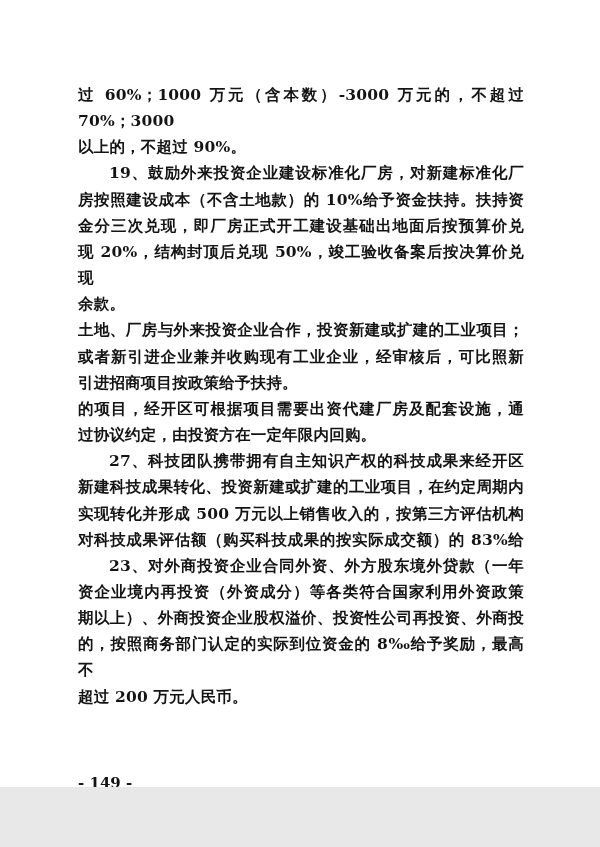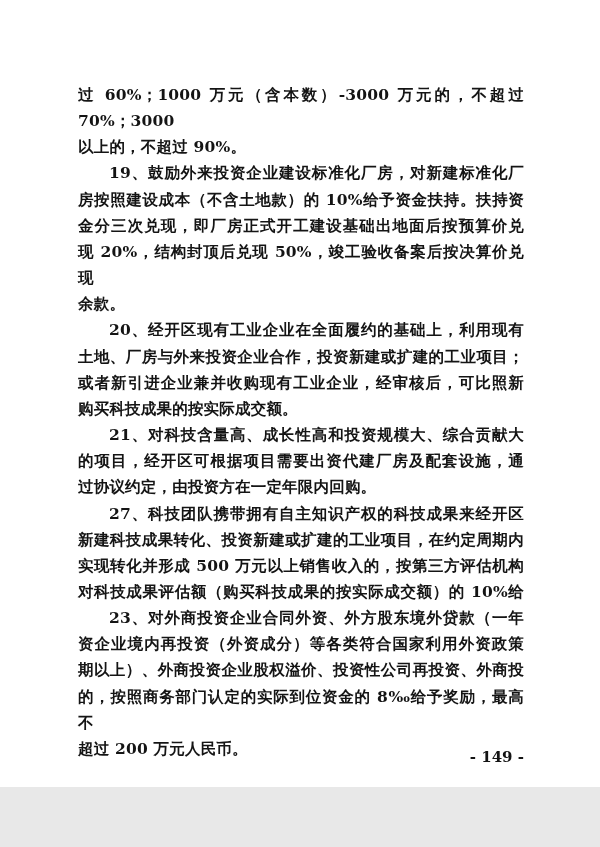--- a/index.html
+++ b/index.html
@@ -43,23 +43,23 @@
     text-align: right;
     text-align-last: left;
   }
   
   .line.ind {
     text-indent: 2em;
   }
   .page-footer {
     position: absolute;
     left: 78px;
-    top: 748px;
+    top: 774px;
     width: 446px;
-    text-align: right;
+    text-align: left;
     font-size: 15px;
     font-weight: bold;
     color: #141414;
   }
 </style>
 </head>
 <body>
 
 <div class="page">
   <div class="text-block">
@@ -71,37 +71,35 @@
 
     <div class="paragraph">
       <div class="line ind">19、鼓励外来投资企业建设标准化厂房，对新建标准化厂</div>
       <div class="line">房按照建设成本（不含土地款）的 10%给予资金扶持。扶持资</div>
       <div class="line">金分三次兑现，即厂房正式开工建设基础出地面后按预算价兑</div>
       <div class="line">现 20%，结构封顶后兑现 50%，竣工验收备案后按决算价兑现</div>
       <div class="line end">余款。</div>
     </div>
 
     <div class="paragraph">
-      <div class="line ind">20、经开区现有工业企业在全面履约的基础上，利用现有</div>
       <div class="line">土地、厂房与外来投资企业合作，投资新建或扩建的工业项目；</div>
       <div class="line">或者新引进企业兼并收购现有工业企业，经审核后，可比照新</div>
-      <div class="line end">购买科技成果的按实际成交额。</div>
+      <div class="line end">引进招商项目按政策给予扶持。</div>
     </div>
 
     <div class="paragraph">
-      <div class="line ind">21、对科技含量高、成长性高和投资规模大、综合贡献大</div>
       <div class="line">的项目，经开区可根据项目需要出资代建厂房及配套设施，通</div>
       <div class="line end">过协议约定，由投资方在一定年限内回购。</div>
     </div>
 
     <div class="paragraph">
       <div class="line ind">27、科技团队携带拥有自主知识产权的科技成果来经开区</div>
       <div class="line">新建科技成果转化、投资新建或扩建的工业项目，在约定周期内</div>
       <div class="line">实现转化并形成 500 万元以上销售收入的，按第三方评估机构</div>
-      <div class="line">对科技成果评估额（购买科技成果的按实际成交额）的 10%给</div>
+      <div class="line">对科技成果评估额（购买科技成果的按实际成交额）的 83%给</div>
     </div>
 
     <div class="paragraph">
       <div class="line ind">23、对外商投资企业合同外资、外方股东境外贷款（一年</div>
       <div class="line">资企业境内再投资（外资成分）等各类符合国家利用外资政策</div>
       <div class="line">期以上）、外商投资企业股权溢价、投资性公司再投资、外商投</div>
       <div class="line">的，按照商务部门认定的实际到位资金的 8‰给予奖励，最高不</div>
       <div class="line end">超过 200 万元人民币。</div>
     </div>
 

